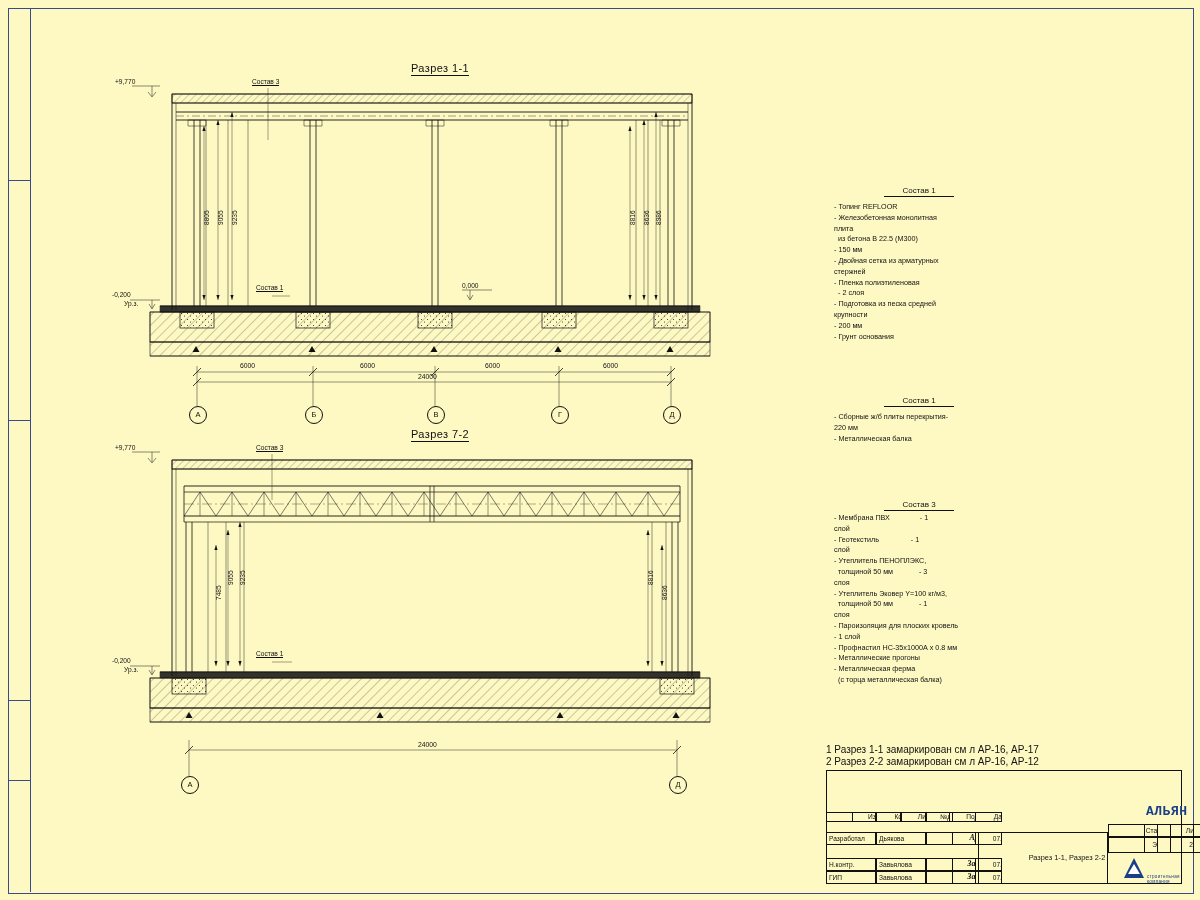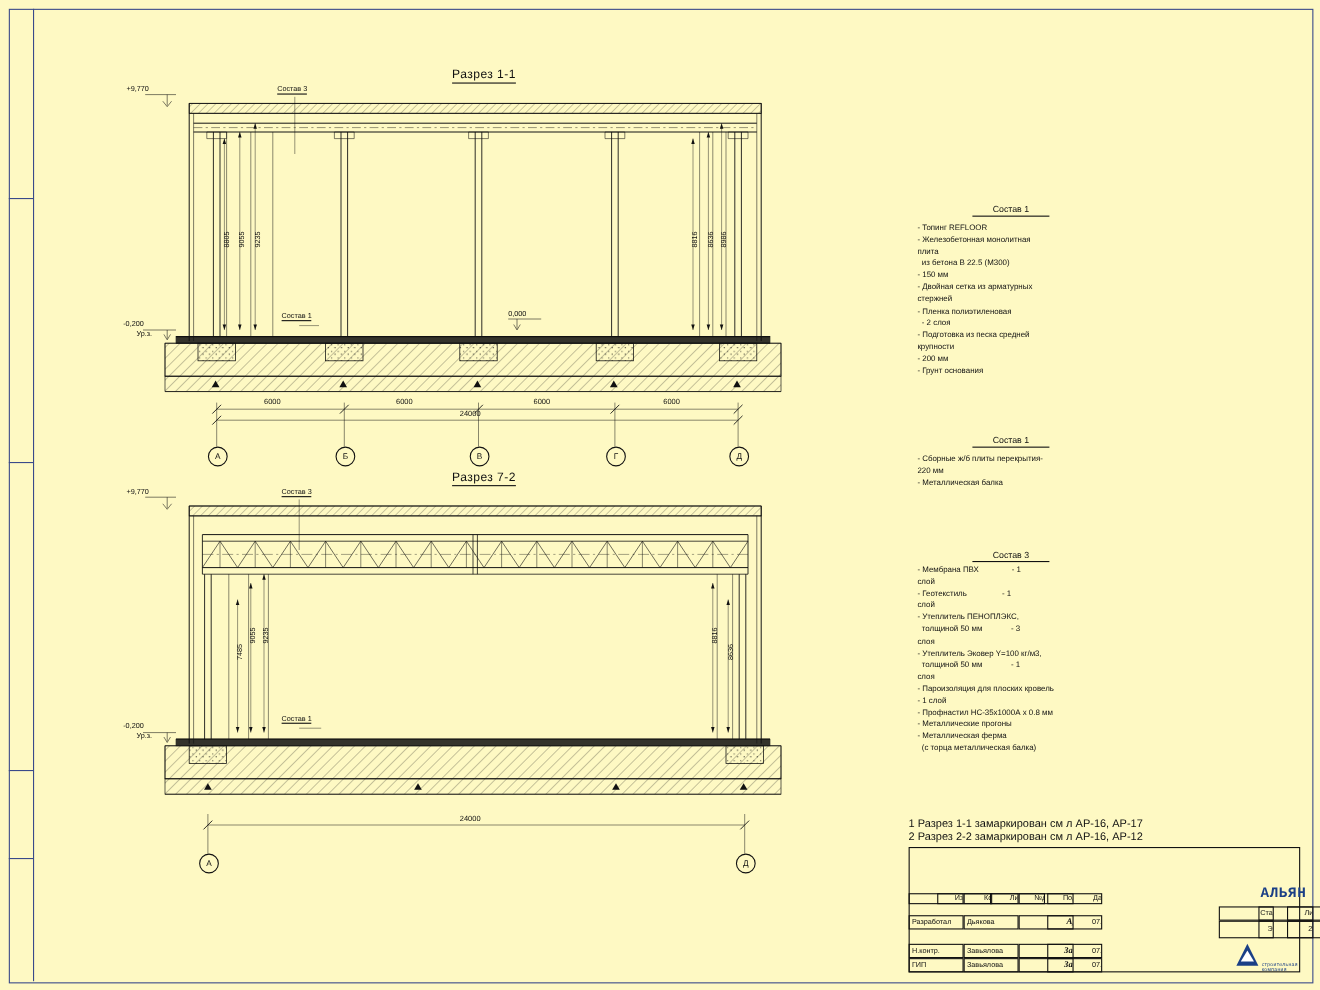--- a/index.html
+++ b/index.html
@@ -470,20 +470,21 @@
   <div class="tb l" style="left:826px; top:858px; width:50px; height:13px;">Н.контр.</div>
   <div class="tb l" style="left:876px; top:858px; width:50px; height:13px;">Завьялова</div>
   <div class="tb handw" style="left:926px; top:858px; width:26px; height:13px;">Завь</div>
   <div class="tb" style="left:952px; top:858px; width:26px; height:13px;">07.25</div>
 
   <div class="tb l" style="left:826px; top:871px; width:50px; height:13px;">ГИП</div>
   <div class="tb l" style="left:876px; top:871px; width:50px; height:13px;">Завьялова</div>
   <div class="tb handw" style="left:926px; top:871px; width:26px; height:13px;">Завь</div>
   <div class="tb" style="left:952px; top:871px; width:26px; height:13px;">07.25</div>
 
+  <div class="tb" style="left:978px; top:832px; width:130px; height:52px; font-size:7.4px;">Разрез 1-1, Разрез 2-2</div>
 
   <div class="tb" style="left:1108px; top:824px; width:36px; height:13px;">Стадия</div>
   <div class="tb" style="left:1144px; top:824px; width:26px; height:13px;">Лист</div>
   <div class="tb" style="left:1170px; top:824px; width:22px; height:13px;">Листов</div>
   <div class="tb" style="left:1108px; top:837px; width:36px; height:16px;">ЭП</div>
   <div class="tb" style="left:1144px; top:837px; width:26px; height:16px;">20</div>
   <div class="tb" style="left:1170px; top:837px; width:22px; height:16px;">2</div>
 
   <svg class="draw" viewBox="0 0 1200 900" style="z-index:5;">
     <g>

